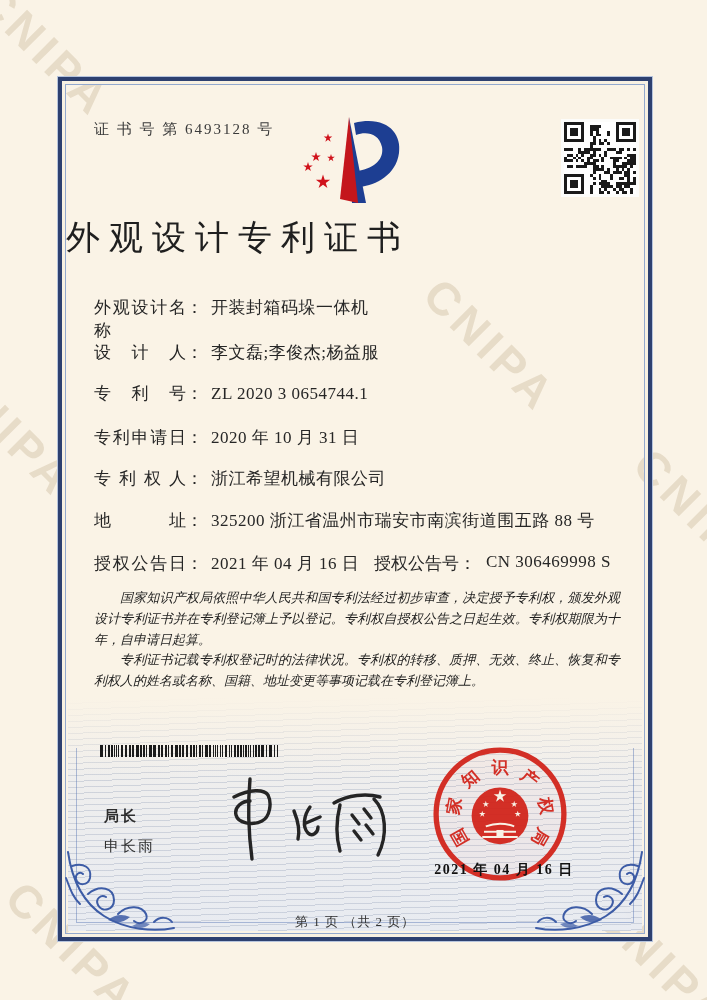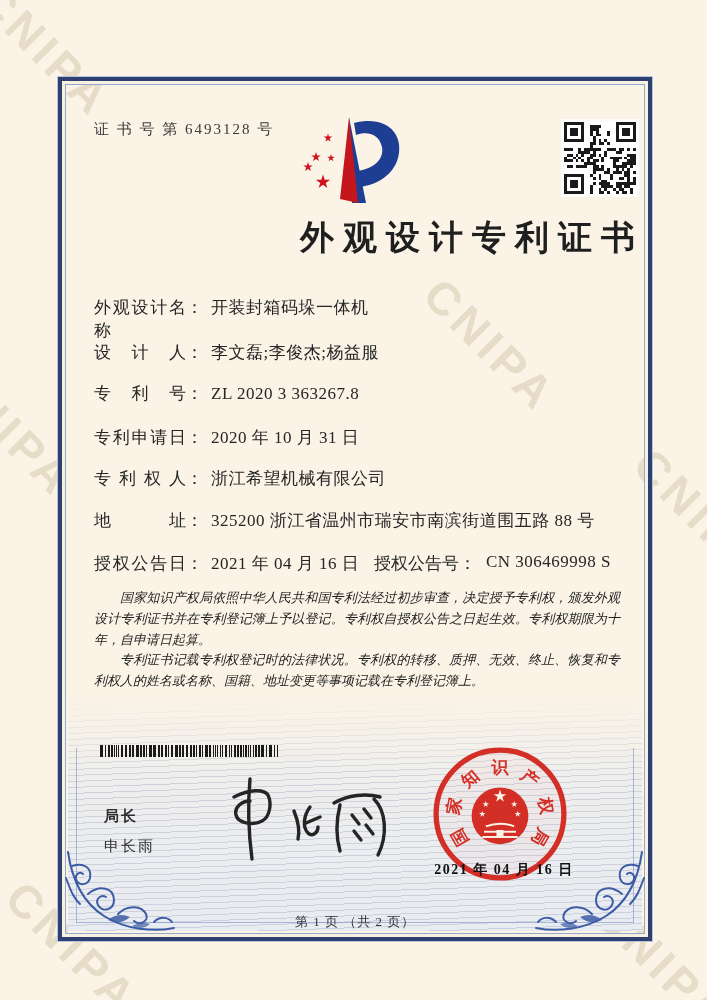--- a/index.html
+++ b/index.html
@@ -39,22 +39,22 @@
   .flourish { position:absolute; bottom:-4px; width:115px; height:115px; }
   .flourish.left { left:-4px; }
   .flourish.right { right:-4px; transform:scaleX(-1); }
 
   
   .cert-no { position:absolute; left:28px; top:35px; font-size:15px; letter-spacing:2px; color:#3A3A3A; }
   .logo { position:absolute; left:228px; top:28px; width:110px; height:95px; }
   .qr { position:absolute; left:495px; top:34px; width:78px; height:78px; background:#FCFCFA; padding:3px; }
   .qr svg { width:100%; height:100%; shape-rendering:crispEdges; }
   .title {
-    position:absolute; left:0; right:0; top:130px; text-align:right;
-    font-size:34px; font-weight:700; letter-spacing:9px; color:#1F1F1F;
+    position:absolute; left:0; right:0; top:130px; text-align:left;
+    font-size:34px; font-weight:400; letter-spacing:9px; color:#1F1F1F;
   }
 
   
   .frow { position:absolute; left:28px; width:545px; font-size:17px; color:#262626; }
   .flabel {
     display:inline-block; width:92px; text-align:justify; text-align-last:justify;
     vertical-align:top;
   }
   .fcolon { display:inline-block; margin-right:8px; }
   .fvalue { letter-spacing:0.5px; }
@@ -345,21 +345,21 @@
 
     <div class="title">外观设计专利证书</div>
 
     <div class="frow r1">
       <span class="flabel">外观设计名称</span><span class="fcolon">：</span><span class="fvalue">开装封箱码垛一体机</span>
     </div>
     <div class="frow r2">
       <span class="flabel">设计人</span><span class="fcolon">：</span><span class="fvalue">李文磊;李俊杰;杨益服</span>
     </div>
     <div class="frow r3">
-      <span class="flabel">专利号</span><span class="fcolon">：</span><span class="fvalue">ZL 2020 3 363267.8</span>
+      <span class="flabel">专利号</span><span class="fcolon">：</span><span class="fvalue">ZL 2020 3 0654744.1</span>
     </div>
     <div class="frow r4">
       <span class="flabel">专利申请日</span><span class="fcolon">：</span><span class="fvalue">2020 年 10 月 31 日</span>
     </div>
     <div class="frow r5">
       <span class="flabel">专利权人</span><span class="fcolon">：</span><span class="fvalue">浙江希望机械有限公司</span>
     </div>
     <div class="frow r6">
       <span class="flabel">地址</span><span class="fcolon">：</span><span class="fvalue">325200 浙江省温州市瑞安市南滨街道围五路 88 号</span>
     </div>

